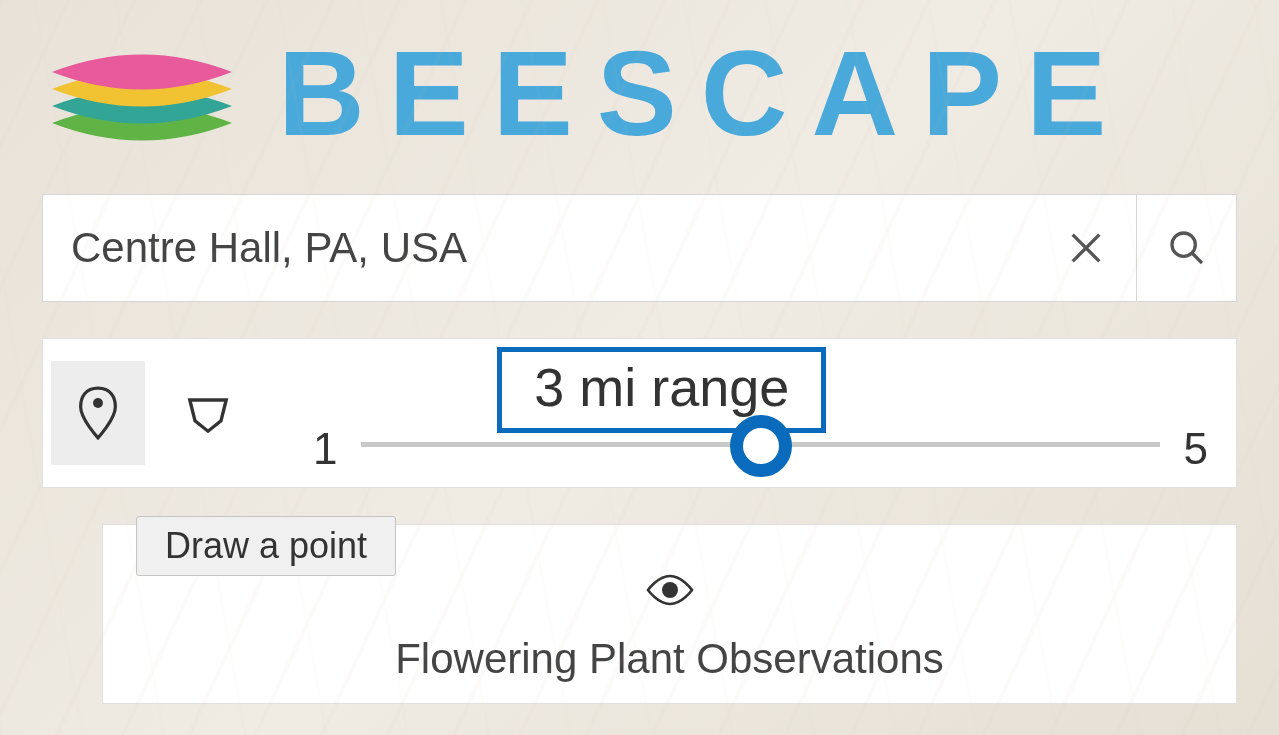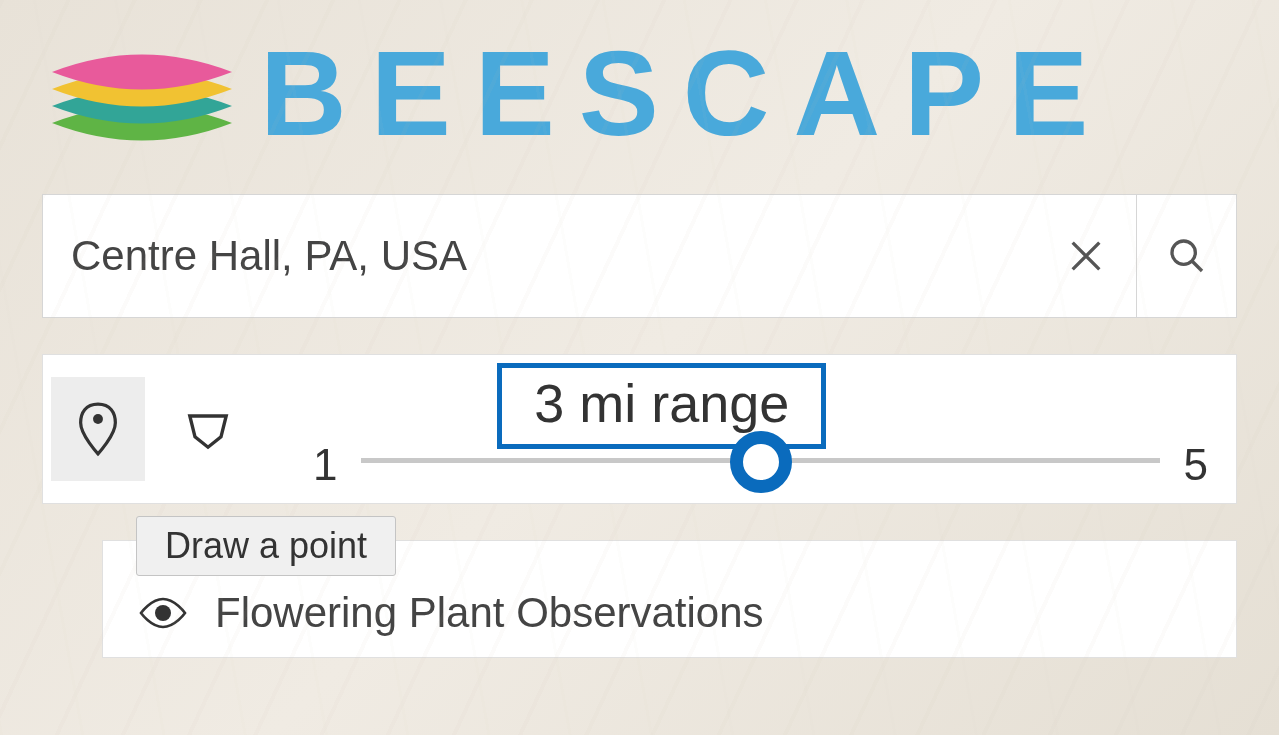--- a/index.html
+++ b/index.html
@@ -16,42 +16,42 @@
       position: absolute;
       top: 0; left: 0; right: 0; bottom: 0;
       opacity: 0.15;
       pointer-events: none;
       background: repeating-linear-gradient(115deg, rgba(200,190,175,0.4) 0 4px, transparent 4px 60px),
                   repeating-linear-gradient(80deg, rgba(210,200,185,0.3) 0 3px, transparent 3px 80px);
     }
     .header {
       display: flex;
       align-items: center;
-      gap: 18px;
+      gap: 36px;
       margin-bottom: 36px;
     }
     .logo-layers {
       width: 200px;
       height: 130px;
       position: relative;
       flex-shrink: 0;
     }
     .logo-layers svg { width: 100%; height: 100%; }
     .app-name {
       font-size: 120px;
       font-weight: 700;
       color: #49a9db;
       letter-spacing: 24px;
       line-height: 1;
     }
     .search-bar {
       display: flex;
       background: #fff;
       border: 1px solid #d6d6d6;
-      height: 124px;
+      height: 108px;
       align-items: stretch;
       margin-bottom: 36px;
     }
     .search-input {
       flex: 1;
       border: none;
       outline: none;
       font-size: 42px;
       color: #444;
       padding: 0 28px;
@@ -154,20 +154,21 @@
     .layers-panel {
       background: #fff;
       border: 1px solid #e0e0e0;
       margin-left: 60px;
       padding: 48px 36px 20px;
     }
     .layer-row {
       display: flex;
       align-items: center;
       gap: 28px;
+      flex-direction: column;
     }
     .eye-icon { width: 48px; height: 34px; flex-shrink: 0; }
     .layer-label { font-size: 42px; color: #444; }
   </style>
 </head>
 <body>
 <div class="bg-texture"></div>
 
 <div class="header">
   <div class="logo-layers">

